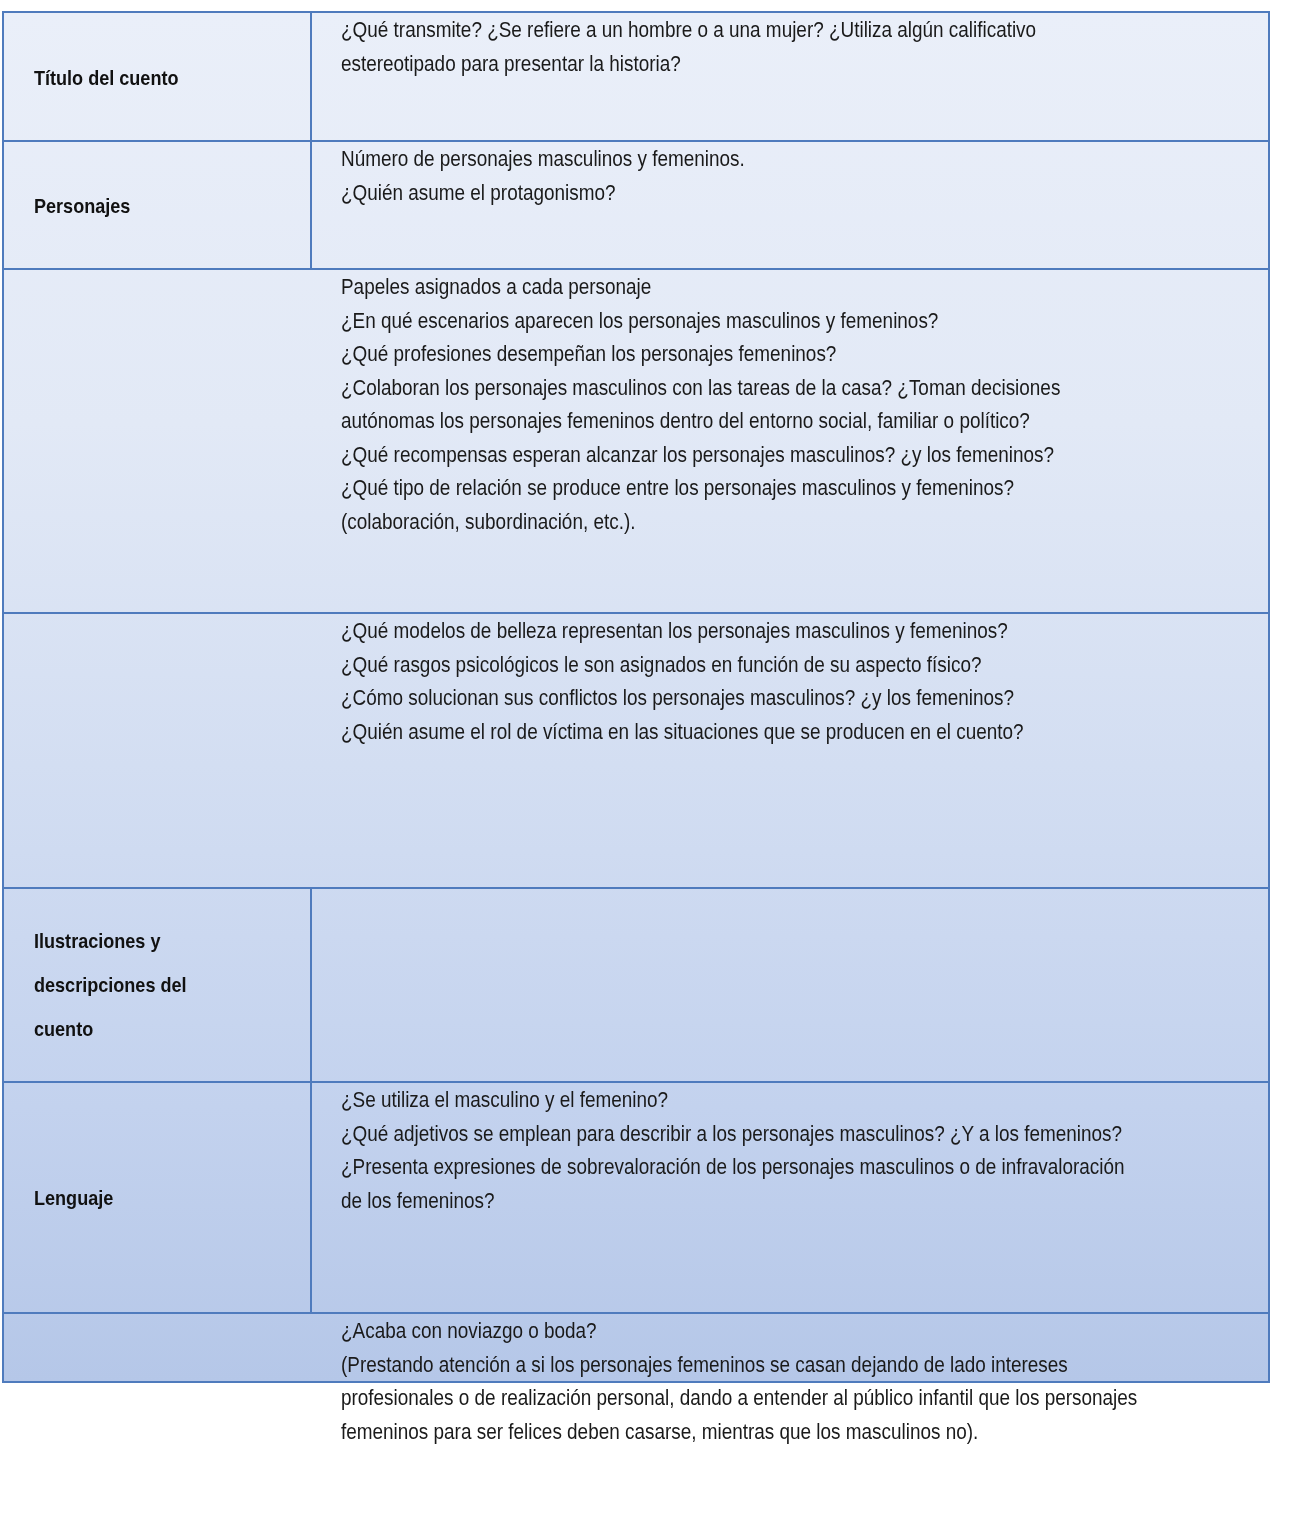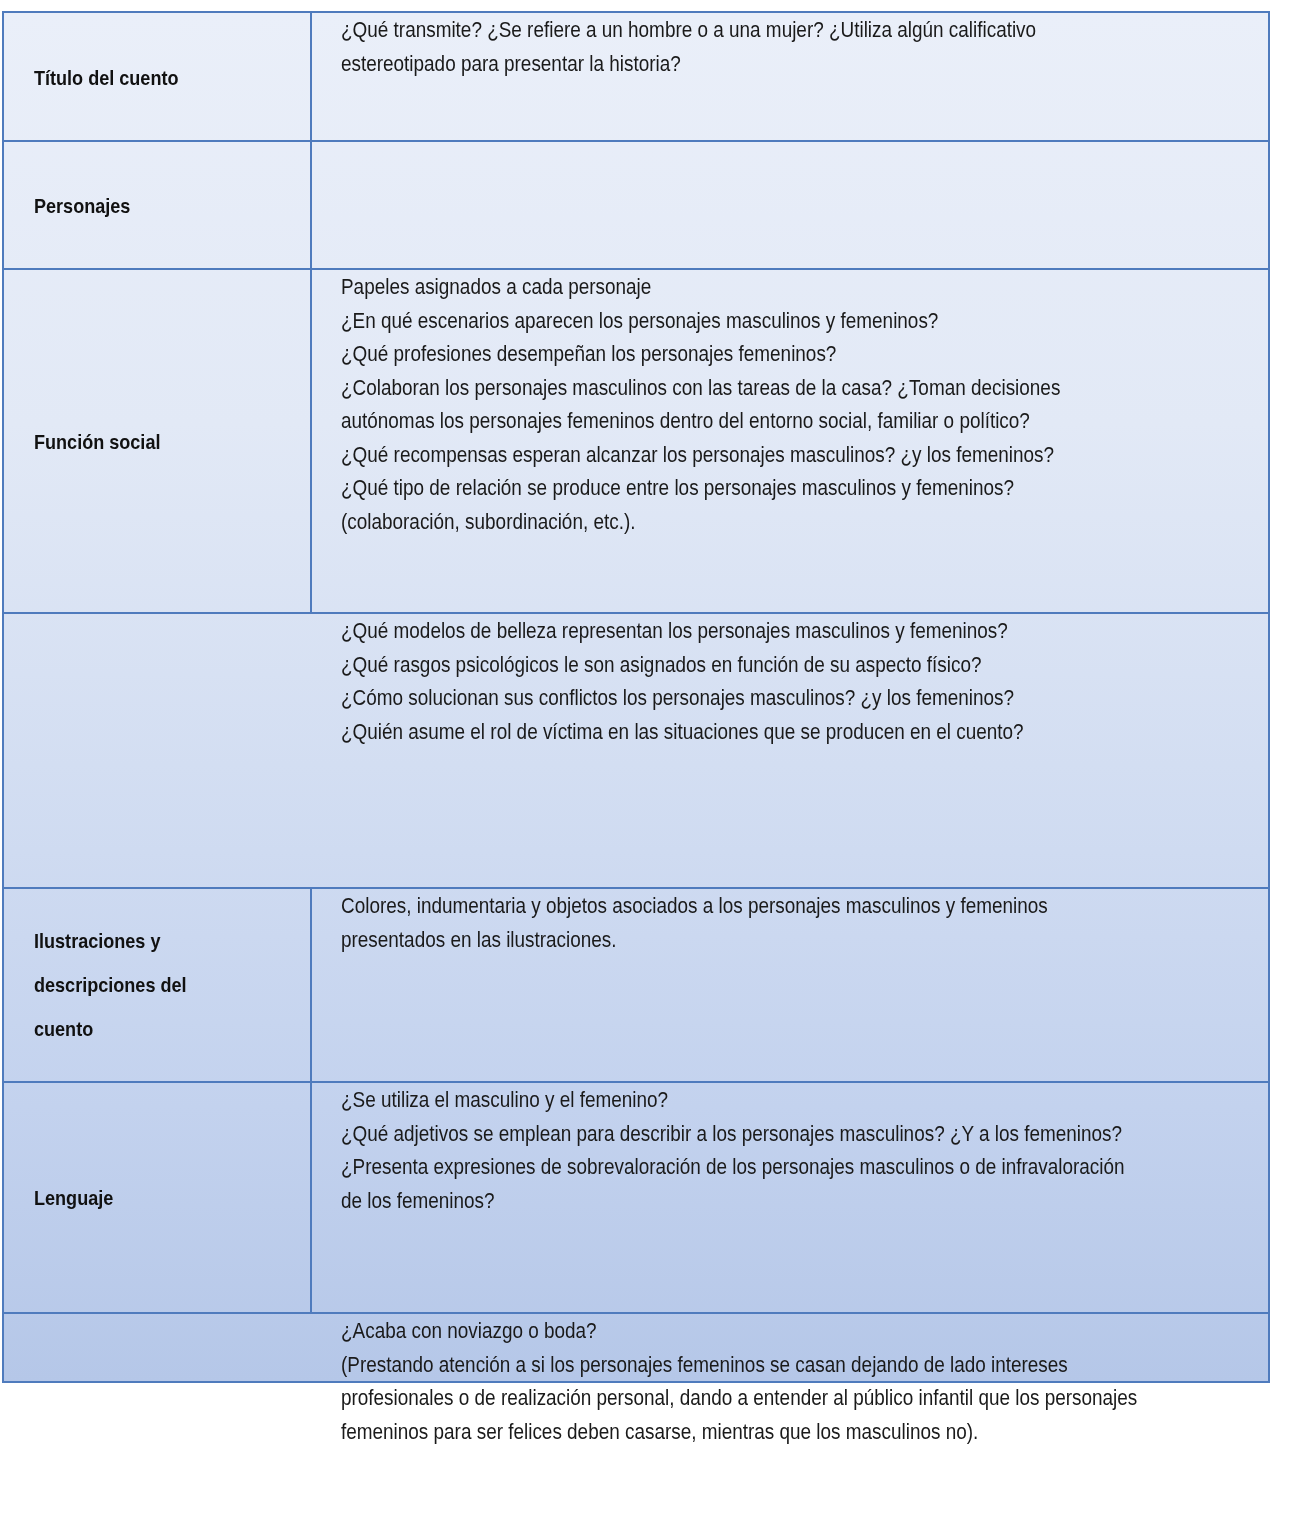--- a/index.html
+++ b/index.html
@@ -37,26 +37,29 @@
         <span class="line">¿Qué transmite? ¿Se refiere a un hombre o a una mujer? ¿Utiliza algún calificativo</span>
         <span class="line">estereotipado para presentar la historia?</span>
       </div>
     </div>
   </div>
 
   <div class="row" style="top:127px; height:128px;">
     <div class="cell-l">
       <div class="label"><span>Personajes</span></div>
     </div>
+    <div class="cell-r">
+      <div class="lines">
+        <span class="line">Número de personajes masculinos y femeninos.</span>
+        <span class="line">¿Quién asume el protagonismo?</span>
+      </div>
+    </div>
   </div>
 
   <div class="row" style="top:255px; height:344px;">
-    <div class="cell-l">
-      <div class="label"><span>Función social</span></div>
-    </div>
     <div class="cell-r">
       <div class="lines">
         <span class="line">Papeles asignados a cada personaje</span>
         <span class="line">¿En qué escenarios aparecen los personajes masculinos y femeninos?</span>
         <span class="line">¿Qué profesiones desempeñan los personajes femeninos?</span>
         <span class="line">¿Colaboran los personajes masculinos con las tareas de la casa? ¿Toman decisiones</span>
         <span class="line">autónomas los personajes femeninos dentro del entorno social, familiar o político?</span>
         <span class="line">¿Qué recompensas esperan alcanzar los personajes masculinos? ¿y los femeninos?</span>
         <span class="line">¿Qué tipo de relación se produce entre los personajes masculinos y femeninos?</span>
         <span class="line">(colaboración, subordinación, etc.).</span>
@@ -76,26 +79,20 @@
   </div>
 
   <div class="row" style="top:874px; height:194px;">
     <div class="cell-l">
       <div class="label tall">
         <span class="line" style="line-height:44px">Ilustraciones y</span>
         <span class="line" style="line-height:44px">descripciones del</span>
         <span class="line" style="line-height:44px">cuento</span>
       </div>
     </div>
-    <div class="cell-r">
-      <div class="lines">
-        <span class="line">Colores, indumentaria y objetos asociados a los personajes masculinos y femeninos</span>
-        <span class="line">presentados en las ilustraciones.</span>
-      </div>
-    </div>
   </div>
 
   <div class="row" style="top:1068px; height:231px;">
     <div class="cell-l">
       <div class="label"><span>Lenguaje</span></div>
     </div>
     <div class="cell-r">
       <div class="lines">
         <span class="line">¿Se utiliza el masculino y el femenino?</span>
         <span class="line">¿Qué adjetivos se emplean para describir a los personajes masculinos? ¿Y a los femeninos?</span>

